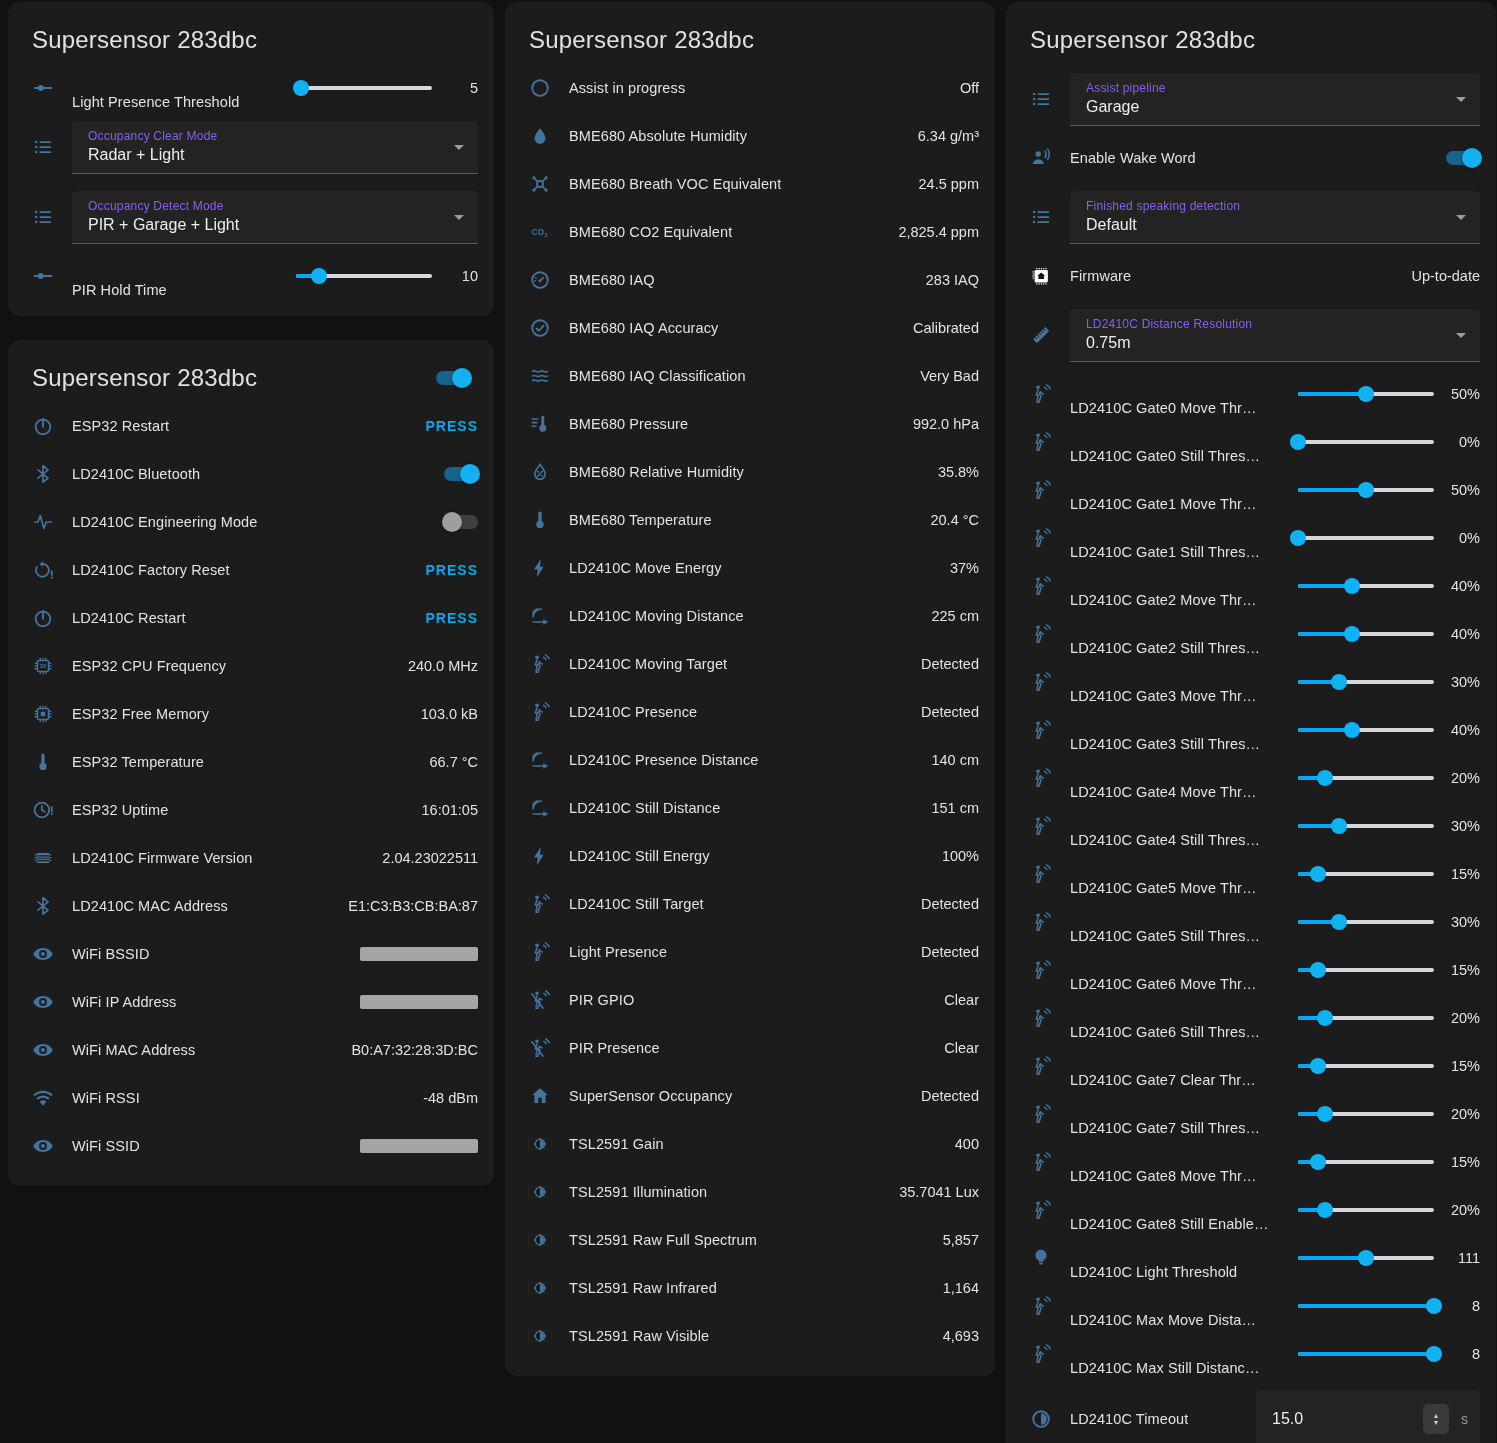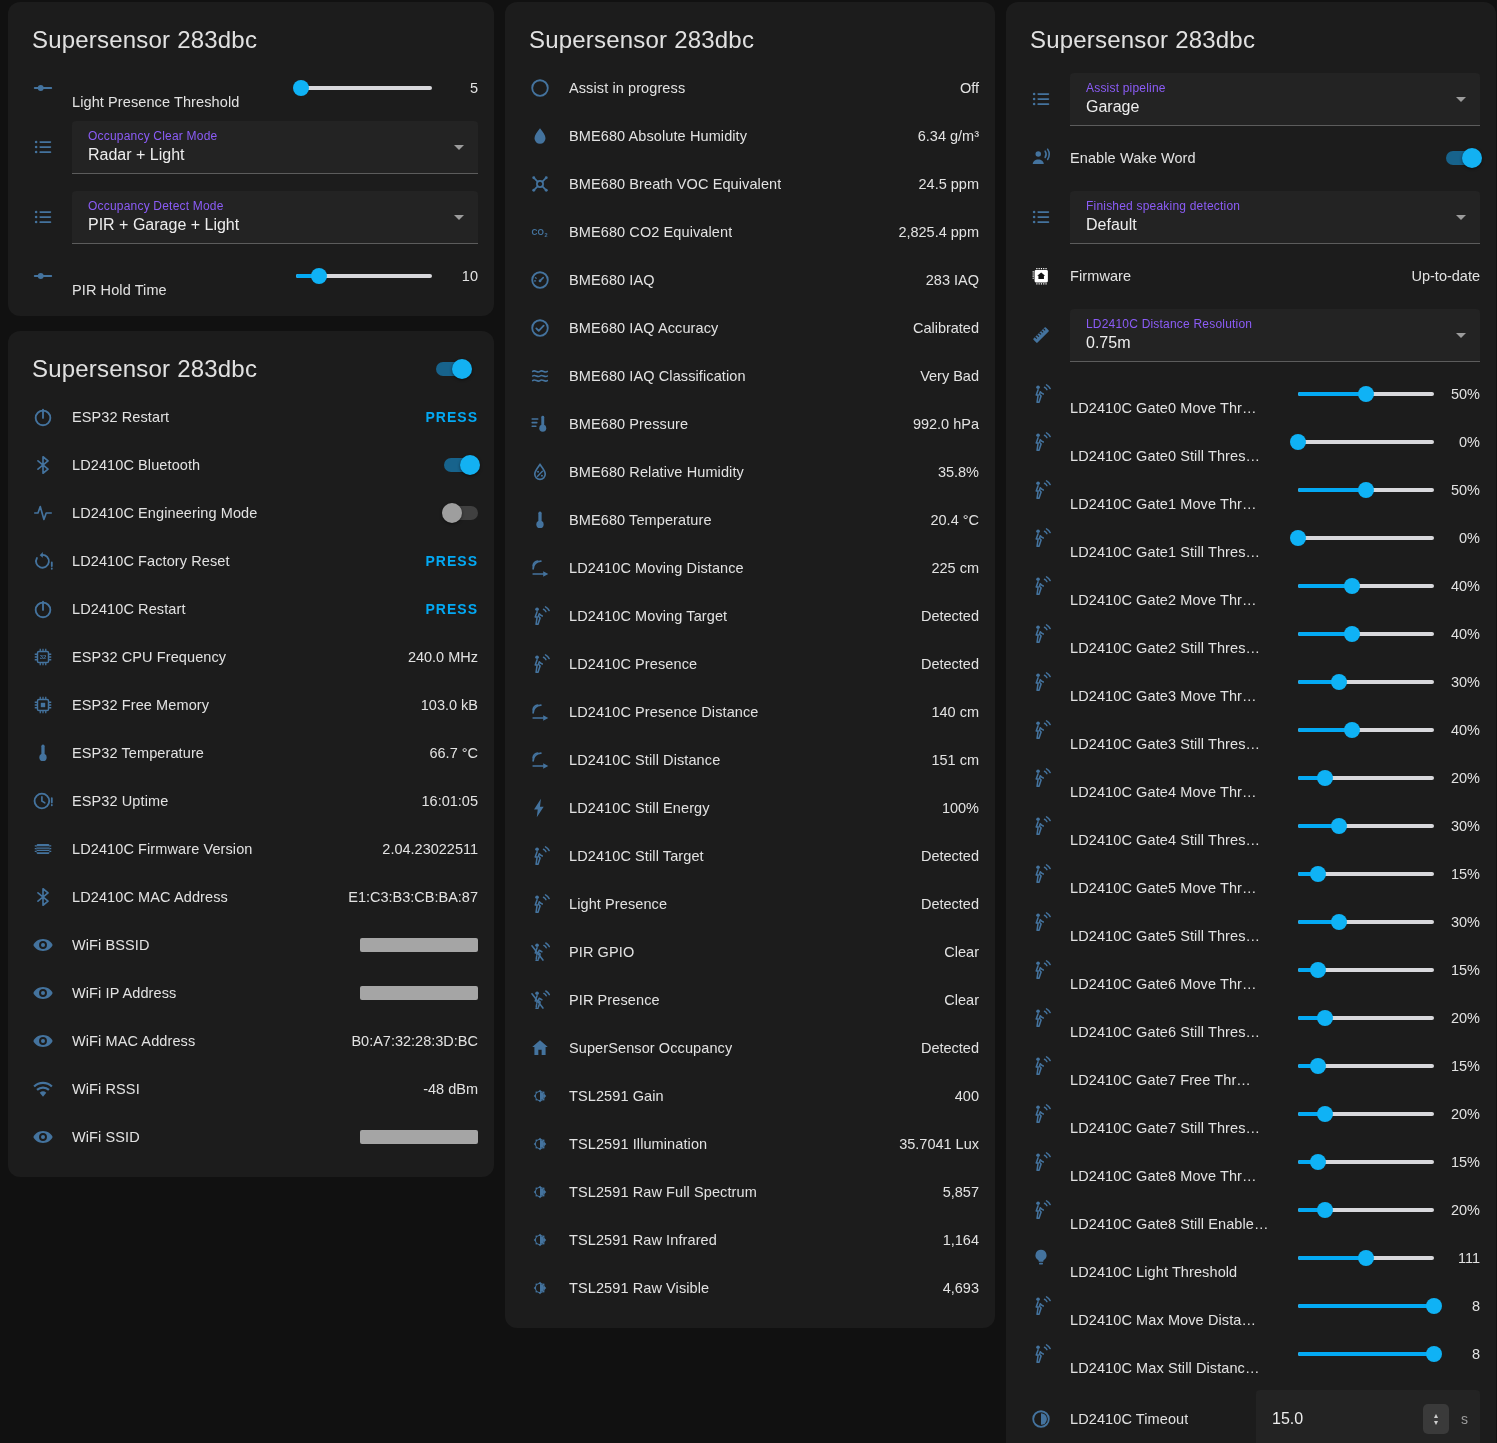--- a/index.html
+++ b/index.html
@@ -11,21 +11,21 @@
     color:#e8e8e8;
     -webkit-font-smoothing:antialiased;
   }
   .page {
     display:grid;
     grid-template-columns:486px 490px 490px;
     column-gap:11px;
     padding:2px 4px 0 8px;
     align-items:start;
   }
-  .col { display:flex; flex-direction:column; gap:15px; }
+  .col { display:flex; flex-direction:column; gap:24px; }
   .card {
     background:#1c1c1c;
     border-radius:12px;
     padding:4px 16px 16px 16px;
   }
   .card-header {
     display:flex; align-items:center;
     padding:20px 8px 10px 8px;
   }
   .card-title {
@@ -487,20 +487,29 @@
               <path d="M12 4.5v9.5" stroke="currentColor" stroke-width="3.6" stroke-linecap="round"></path>
               <circle cx="12" cy="16.8" r="4" fill="currentColor"></circle>
             </svg>
           </span>
           <span class="label">BME680 Temperature</span>
           <span class="value">20.4 °C</span>
         </div>
         <div class="row">
           <span class="icon">
             <svg width="22" height="22" viewBox="0 0 24 24" xmlns="http://www.w3.org/2000/svg">
+              <path d="M13 2L5.5 13.5h4L8.5 22 16 10.5h-4z" fill="currentColor"></path>
+            </svg>
+          </span>
+          <span class="label">LD2410C Move Energy</span>
+          <span class="value">37%</span>
+        </div>
+        <div class="row">
+          <span class="icon">
+            <svg width="22" height="22" viewBox="0 0 24 24" xmlns="http://www.w3.org/2000/svg">
               <path d="M9.5 4.5a5 5 0 0 0-5 5" stroke="currentColor" stroke-width="1.8" fill="none" stroke-linecap="round"></path>
               <path d="M13 4.5A8.5 8.5 0 0 0 4.5 13" stroke="currentColor" stroke-width="1.8" fill="none" stroke-linecap="round"></path>
               <path d="M4.5 18.5h11" stroke="currentColor" stroke-width="1.8" stroke-linecap="round"></path>
               <path d="M21 18.5l-5.5-3v6z" fill="currentColor"></path>
             </svg>
           </span>
           <span class="label">LD2410C Moving Distance</span>
           <span class="value">225 cm</span>
         </div>
         <div class="row">
@@ -993,21 +1002,21 @@
           <span class="slider-value">20%</span>
         </div>
         <div class="row">
           <span class="icon">
             <svg width="22" height="22" viewBox="0 0 24 24" xmlns="http://www.w3.org/2000/svg">
               <circle cx="8.8" cy="4.6" r="2" fill="currentColor"></circle>
               <path d="M8.8 7.4L6.8 13h2.1l-1.2 8h2.1l2.3-6.7-1.8-2.1.9-2.6c.9 1.1 2 1.9 3.3 2.3" stroke="currentColor" stroke-width="1.7" fill="none" stroke-linecap="round" stroke-linejoin="round"></path>
               <path d="M15.8 4.6a5.6 5.6 0 0 1 2.7 2.7M18 2a9.2 9.2 0 0 1 4 4.1" stroke="currentColor" stroke-width="1.6" fill="none" stroke-linecap="round"></path>
             </svg>
           </span>
-          <span class="label grow">LD2410C Gate7 Free Thr…</span>
+          <span class="label grow">LD2410C Gate7 Clear Thr…</span>
           <div class="slider">
             <div class="track"></div>
             <div class="fill" style="width: 15%;"></div>
             <div class="thumb" style="left: 15%; top: 8px;"></div>
           </div>
           <span class="slider-value">15%</span>
         </div>
         <div class="row">
           <span class="icon">
             <svg width="22" height="22" viewBox="0 0 24 24" xmlns="http://www.w3.org/2000/svg">

